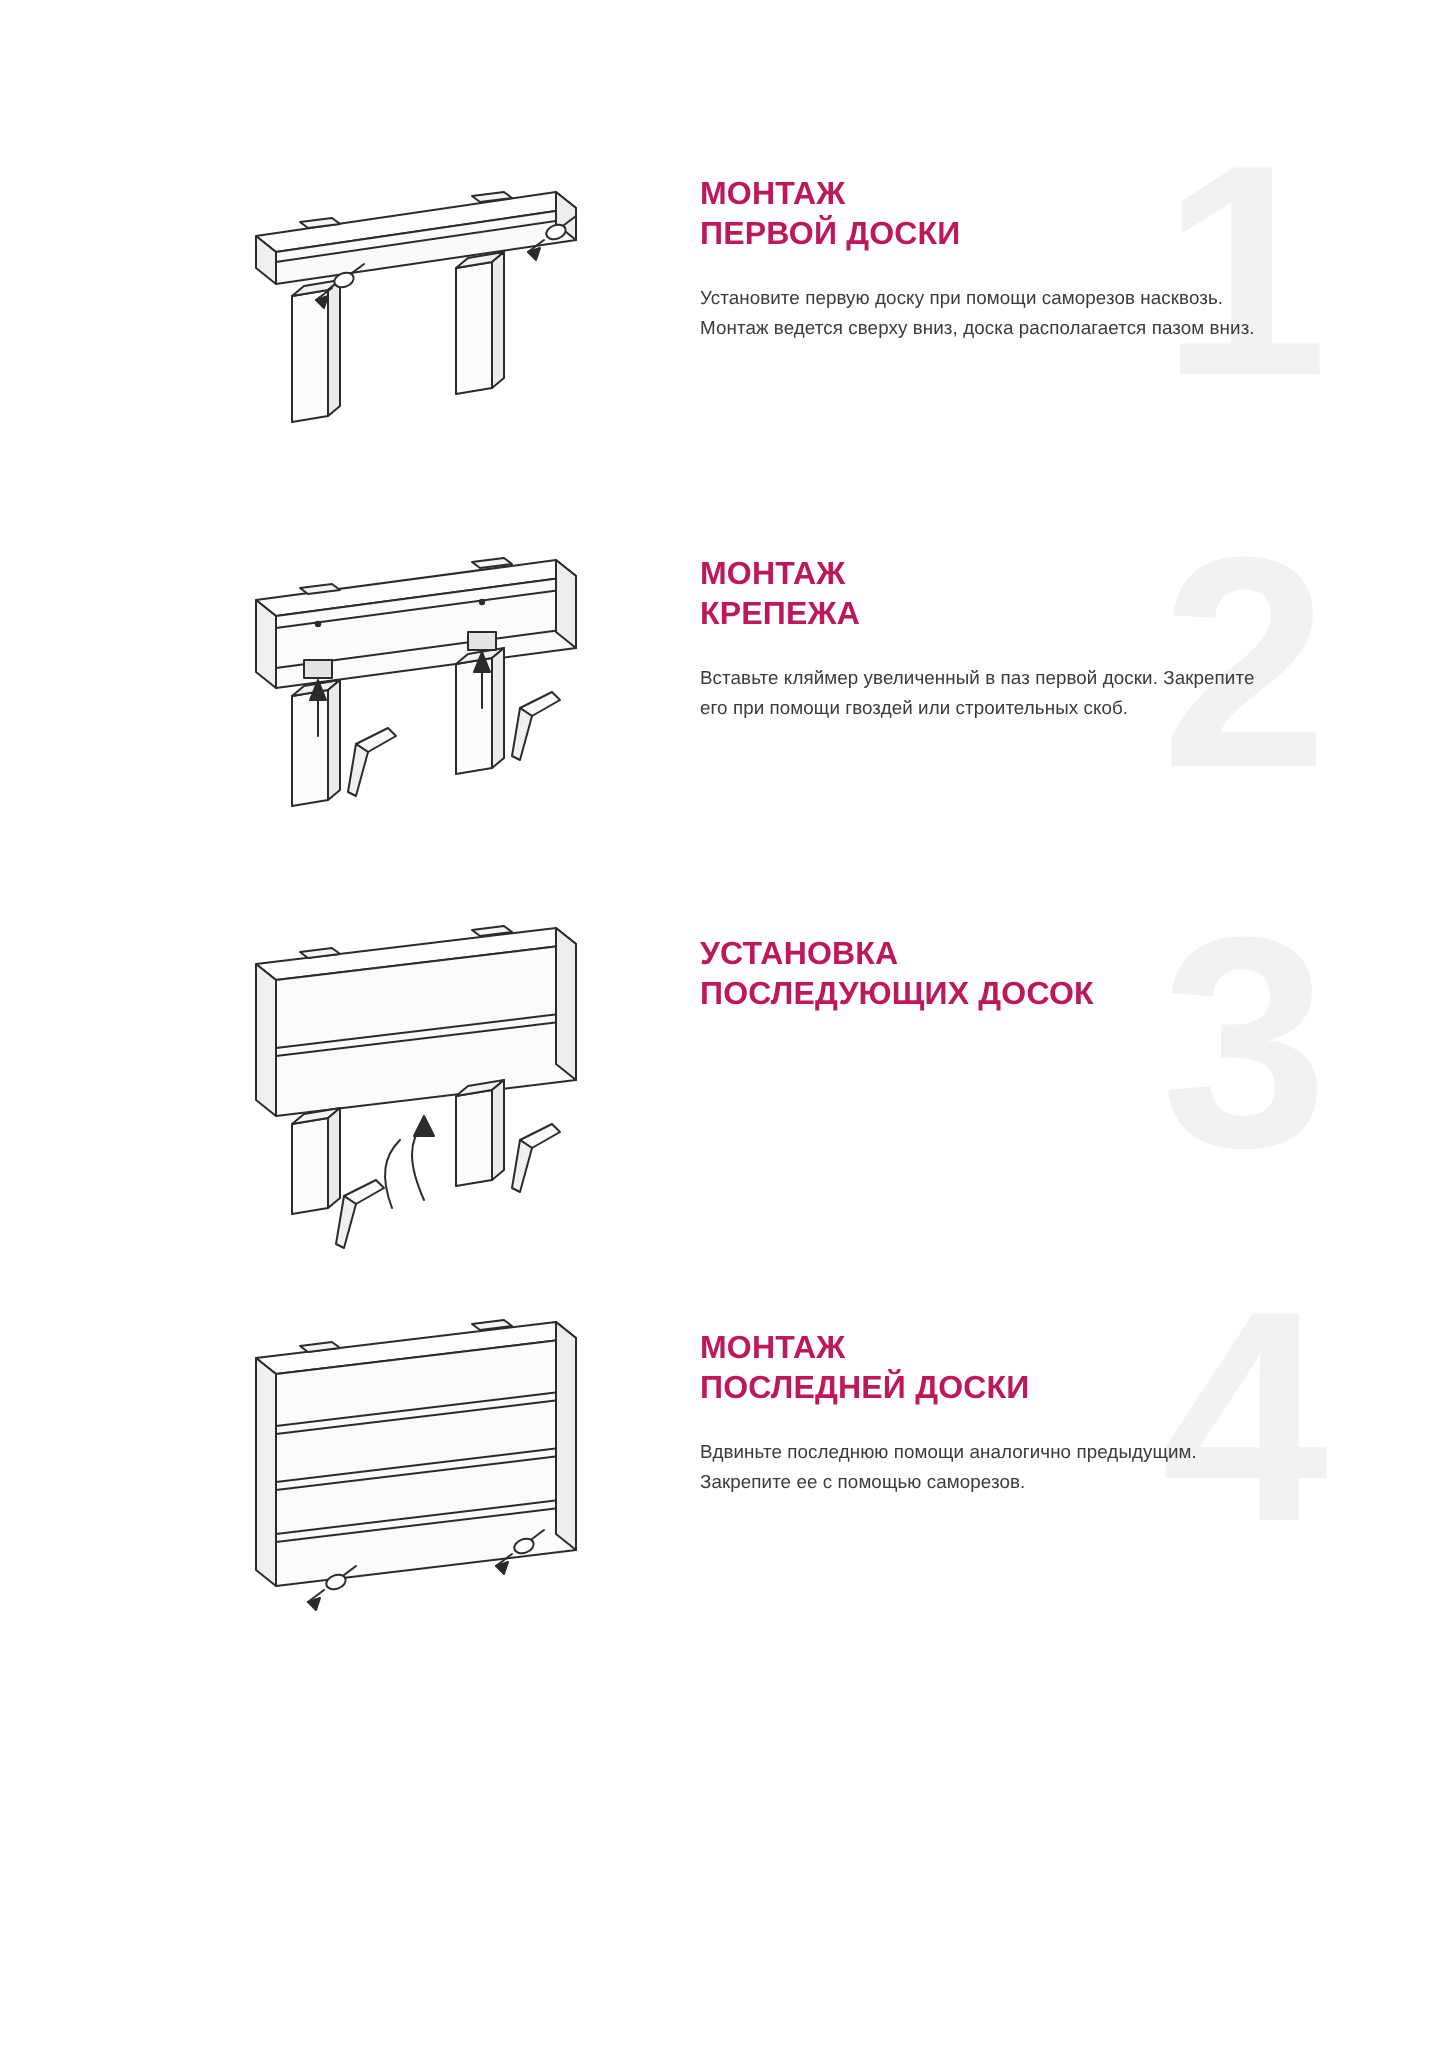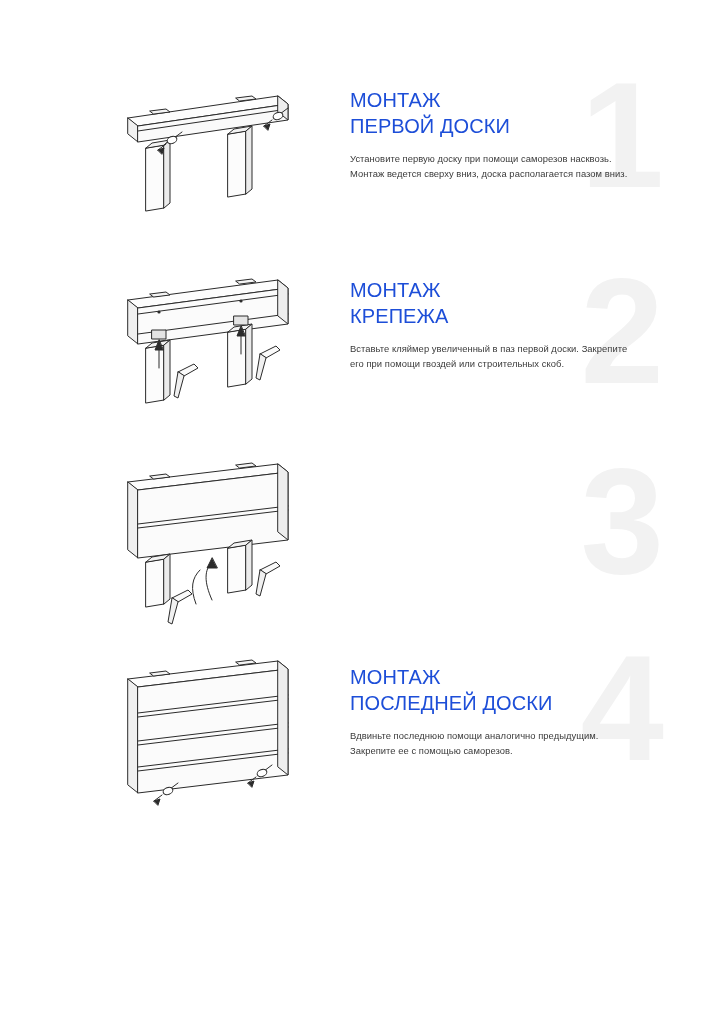--- a/index.html
+++ b/index.html
@@ -42,25 +42,25 @@
   }
   .illus svg { display: block; }
 
   .text-col {
     position: absolute;
     left: 350px;
     top: 10px;
     width: 290px;
   }
   .step-title {
-    font-size: 20px;
-    font-weight: normal;
+    font-size: 16px;
+    font-weight: bold;
     line-height: 1.28;
     letter-spacing: 0.1px;
-    color: #1d4ed8;
+    color: #be185d;
     margin: 0 0 12px 0;
     text-transform: uppercase;
     white-space: pre-line;
   }
   .step-body {
     font-size: 9.4px;
     line-height: 1.62;
     color: #3a3a3a;
     margin: 0;
     letter-spacing: 0.05px;
@@ -216,20 +216,22 @@
           <path d="M64 140 L80 132 L84 136 L70 144 Z" fill="#fafafa"></path>
           <path d="M70 144 L64 166 L60 164 L64 140 Z" fill="#f0f0f0"></path>
         </g>
         <g>
           <path d="M152 112 L168 104 L172 108 L158 116 Z" fill="#fafafa"></path>
           <path d="M158 116 L152 138 L148 136 L152 112 Z" fill="#f0f0f0"></path>
         </g>
       </svg>
     </div>
     <div class="text-col">
+      <h2 class="step-title">УСТАНОВКА
+ПОСЛЕДУЮЩИХ ДОСОК</h2>
     </div>
   </div>
 
   <div class="step step-4">
     <div class="bignum">4</div>
     <div class="illus">
       <svg width="224" height="186" viewBox="0 0 224 186" fill="none" stroke="#2b2b2b" stroke-width="1" stroke-linejoin="round" stroke-linecap="round">
 
         <polygon points="20,24 170,6 180,14 30,32" fill="#fdfdfd"></polygon>
         <polygon points="20,24 30,32 30,138 20,130" fill="#f0f0f0"></polygon>

